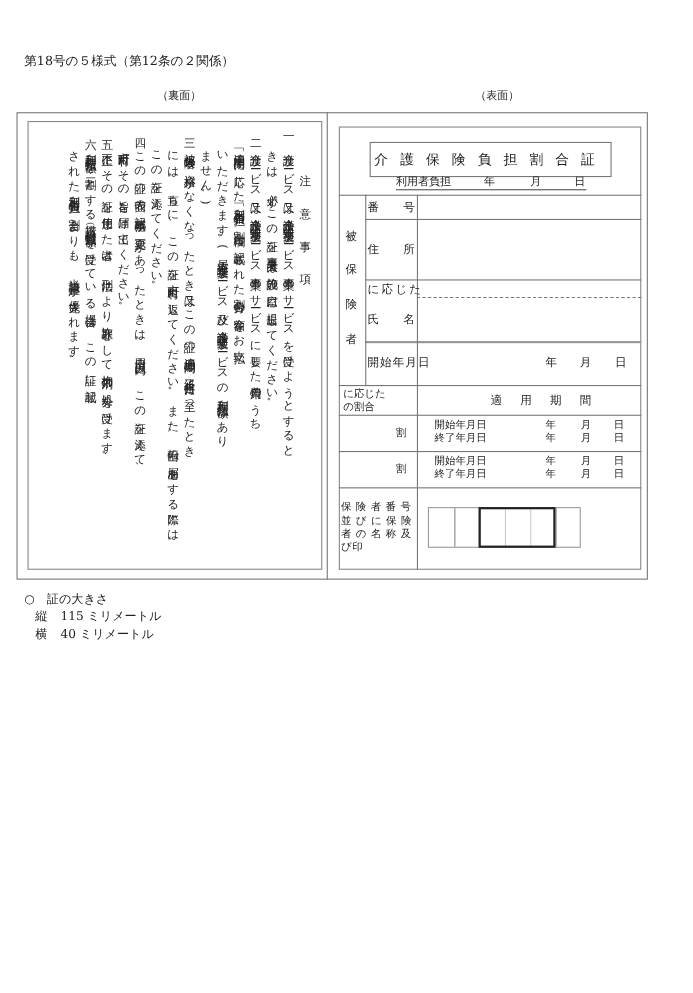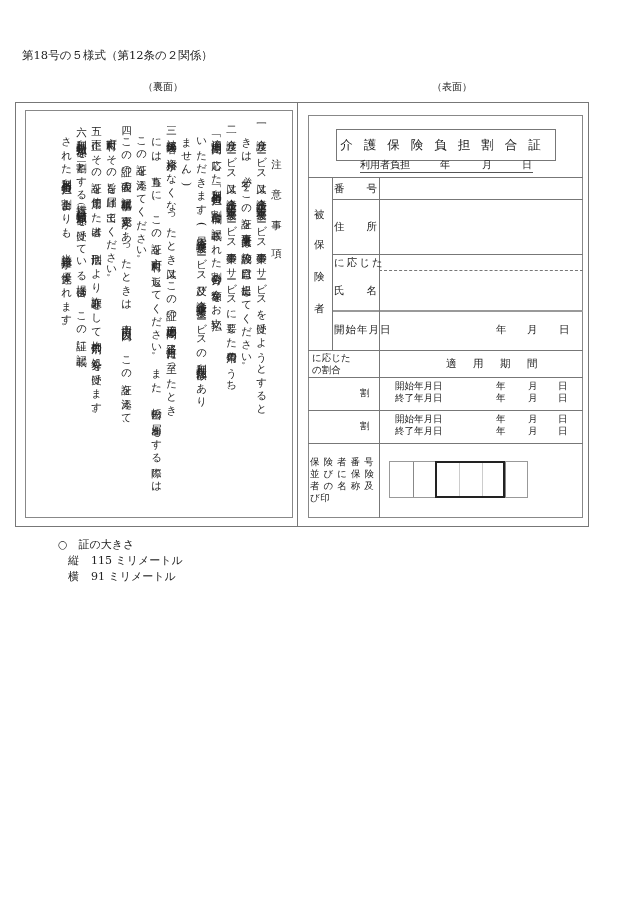--- a/index.html
+++ b/index.html
@@ -18,21 +18,21 @@
   .issue-line { left:360px; top:158px; width:173px; border-bottom:1px solid #555; font-size:10px; height:14px; }
   .issue-line span { position:absolute; top:0; }
   .hline { position:absolute; height:0; border-top:1px solid #777; }
   .vline { position:absolute; width:0; border-left:1px solid #777; }
   .cell-text { position:absolute; font-size:10.5px; white-space:nowrap; }
   .small { font-size:9.5px; }
   .spread { display:flex; justify-content:space-between; }
   .ins-box { position:absolute; top:461px; height:37px; border:1px solid #999; box-sizing:border-box; }
   .ins-cell { position:absolute; top:0; height:100%; border-left:1px solid #888; }
   .ins-bold { position:absolute; left:435px; top:461px; width:70px; height:37px; border:2px solid #222; box-sizing:border-box; }
-  .note { left:22px; font-size:11px;margin-left:36px; }
+  .note { left:22px; font-size:11px; }
 </style>
 </head>
 <body>
 
 <div class="abs form-title">第18号の５様式（第12条の２関係）</div>
 <div class="abs side-label" style="left:143px;">（裏面）</div>
 <div class="abs side-label" style="left:432px;">（表面）</div>
 
 <div class="abs outer"></div>
 <div class="abs divider"></div>
@@ -143,13 +143,13 @@
   <div class="ins-cell" style="left:69px; border-color:#ccc;"></div>
   <div class="ins-cell" style="left:92px; border-color:#ccc;"></div>
   <div class="ins-cell" style="left:115px;"></div>
 </div>
 <div class="ins-bold"></div>
 
 <div class="abs note" style="top:537px;">○　証の大きさ</div>
 <div class="abs note" style="left:32px; top:553px;">縦</div>
 <div class="abs note" style="left:55px; top:553px;">115 ミリメートル</div>
 <div class="abs note" style="left:32px; top:569px;">横</div>
-<div class="abs note" style="left:55px; top:569px;">91 ミリメートル</div>
+<div class="abs note" style="left:55px; top:569px;">40 ミリメートル</div>
 
 </body></html>

